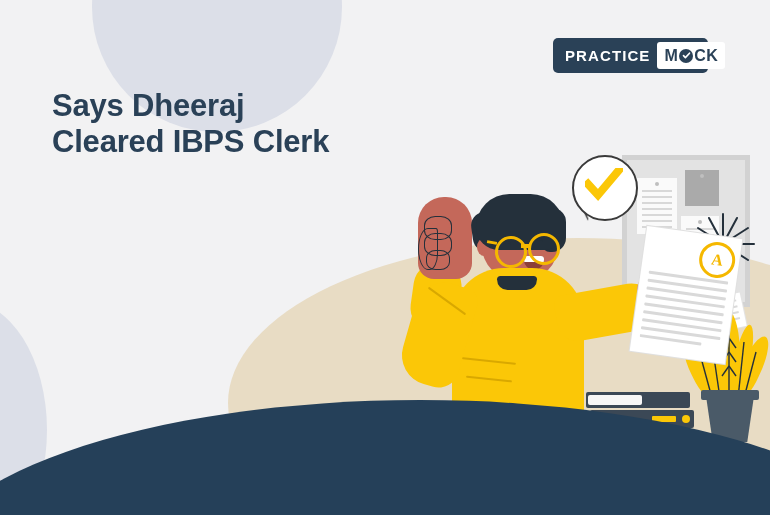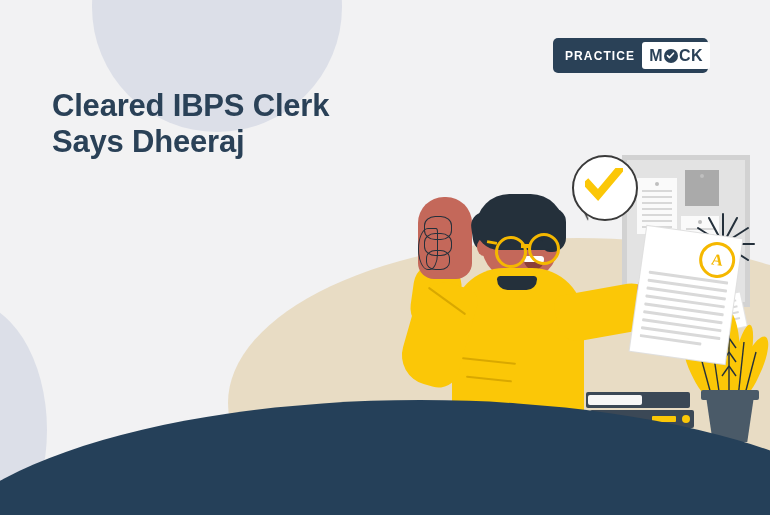--- a/index.html
+++ b/index.html
@@ -29,21 +29,21 @@
   #logo{
     position:absolute; left:553px; top:38px;
     width:155px; height:35px;
     background:#2A4157;
     border-radius:5px;
     display:flex; align-items:center;
     padding:0 4px; box-sizing:border-box;
   }
   #logo-practice{
     color:#FFFFFF;
-    font-size:12px;
+    font-size:15px;
     font-weight:bold;
     letter-spacing:1.1px;
     padding:0 7px 0 8px;
     font-family:"Liberation Sans", sans-serif;
   }
   #logo-mock-box{
     background:#FFFFFF;
     border-radius:3px;
     height:27px;
     display:flex;align-items:center;
@@ -459,22 +459,22 @@
 
   <div id="speech-tail"></div>
   <div id="speech-bubble"></div>
   <svg id="speech-check" width="38" height="34" viewBox="0 0 38 34">
     <path d="M3 16 L13 27 L34 2" stroke="#FBC707" stroke-width="8" fill="none" stroke-linecap="square"></path>
   </svg>
 
   <div id="navy-wave"></div>
 
   <div id="headline">
+    <span class="hl">Says Dheeraj</span>
     <span class="hl">Cleared IBPS Clerk</span>
-    <span class="hl">Says Dheeraj</span>
   </div>
 
   <div id="logo">
     <span id="logo-practice">PRACTICE</span>
     <span id="logo-mock-box">
       <span class="mock-txt">M</span>
       <span id="mock-o">
         <svg width="9" height="9" viewBox="0 0 9 9">
           <path d="M1.5 4.6 L3.4 6.6 L7.5 2.2" stroke="#FFFFFF" stroke-width="1.6" fill="none" stroke-linecap="round" stroke-linejoin="round"></path>
         </svg>

